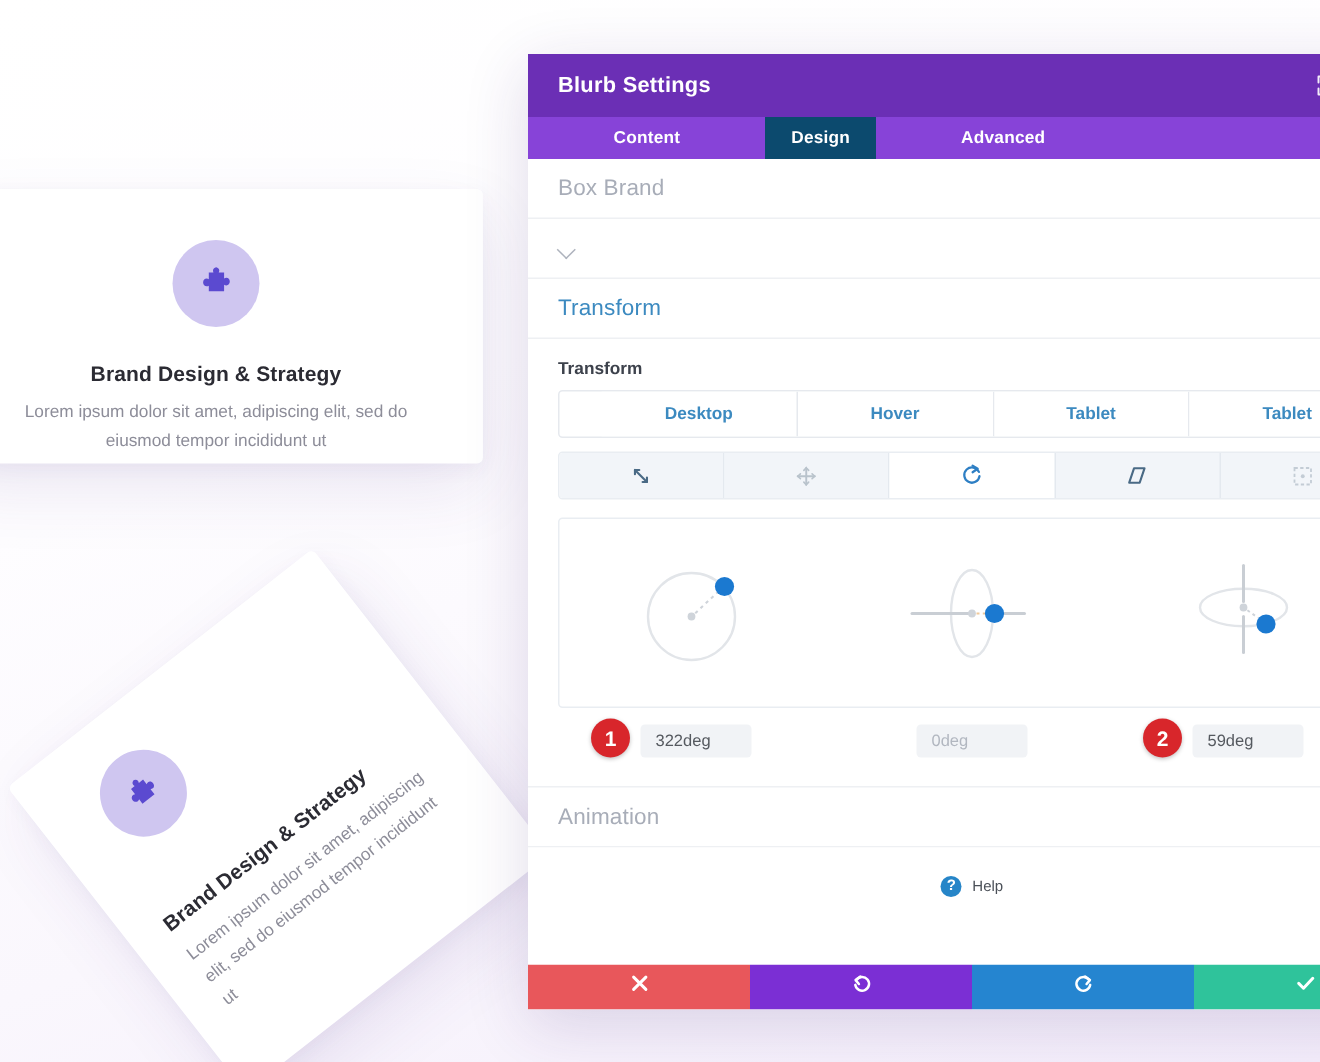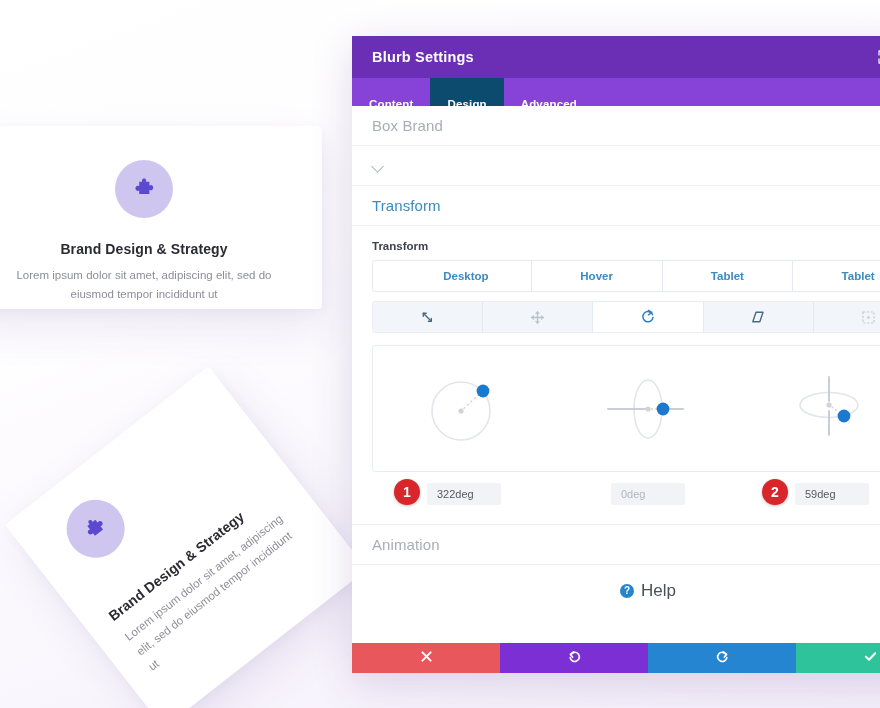--- a/index.html
+++ b/index.html
@@ -132,28 +132,29 @@
   }
 
   
   #panel-tabs {
     background: #8743d8;
     height: 28px;
     display: flex;
     flex: 0 0 28px;
   }
   .panel-tab {
-    padding: 12px 17px;
+    padding: 0 17px;
     height: 28px;
     line-height: 28px;
     font-size: 11.5px;
     font-weight: bold;
     color: #ffffff;
     cursor: pointer;
     letter-spacing: 0.15px;
+    margin-left: 40px;
   }
   .panel-tab.active { background: #0c4a6e; }
 
   
   #panel-body {
     flex: 1 1 auto;
     position: relative;
     overflow: hidden;
     background: #ffffff;
   }
@@ -305,21 +306,21 @@
 
   
   #help-row {
     height: 52px;
     display: flex;
     align-items: center;
     justify-content: center;
     gap: 7px;
     background: #ffffff;
   }
-  #help-label { font-size: 17px; color: #4b5058; }
+  #help-label { font-size: 10px; color: #4b5058; }
   .help-circle {
     width: 14px; height: 14px; border-radius: 50%;
     background: #2685c8; color: #ffffff;
     font-size: 10px; font-weight: bold;
     display: flex; align-items: center; justify-content: center;
     line-height: 1;
   }
 
   
   #panel-footer {

